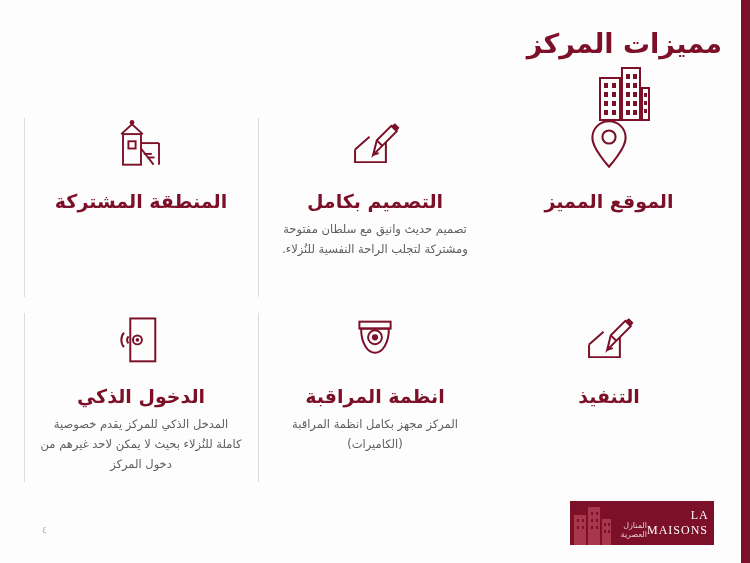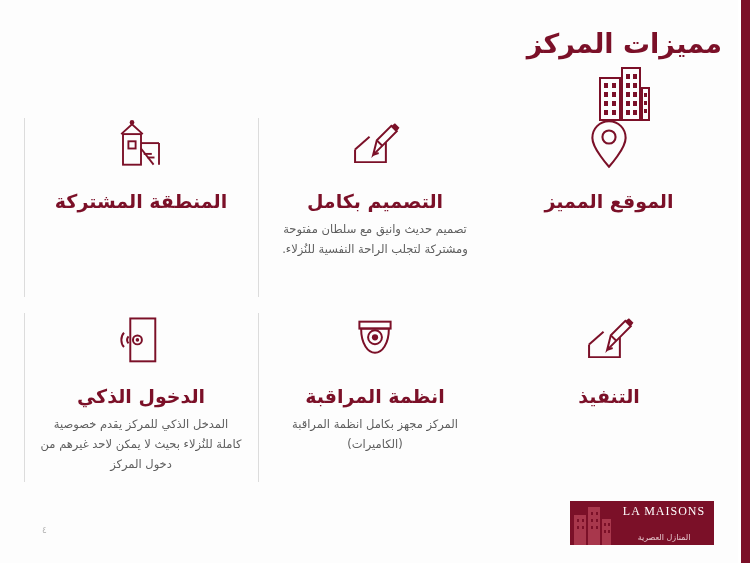--- a/index.html
+++ b/index.html
@@ -132,24 +132,24 @@
     background: #7b1028;
     display: flex;
     flex-direction: row;
     align-items: center;
     justify-content: flex-start;
     overflow: hidden;
   }
   .logo-text {
     flex: 1;
     display: flex;
-    flex-direction: column;
+    flex-direction: row;
     align-items: center;
     justify-content: center;
-    padding-right: 0;
+    padding-right: 6px;
   }
   .logo-name {
     color: #ffffff;
     font-size: 12px;
     letter-spacing: 1px;
     font-family: "Liberation Serif", serif;
   }
   .logo-sub {
     color: #e7c9cf;
     font-size: 8px;

